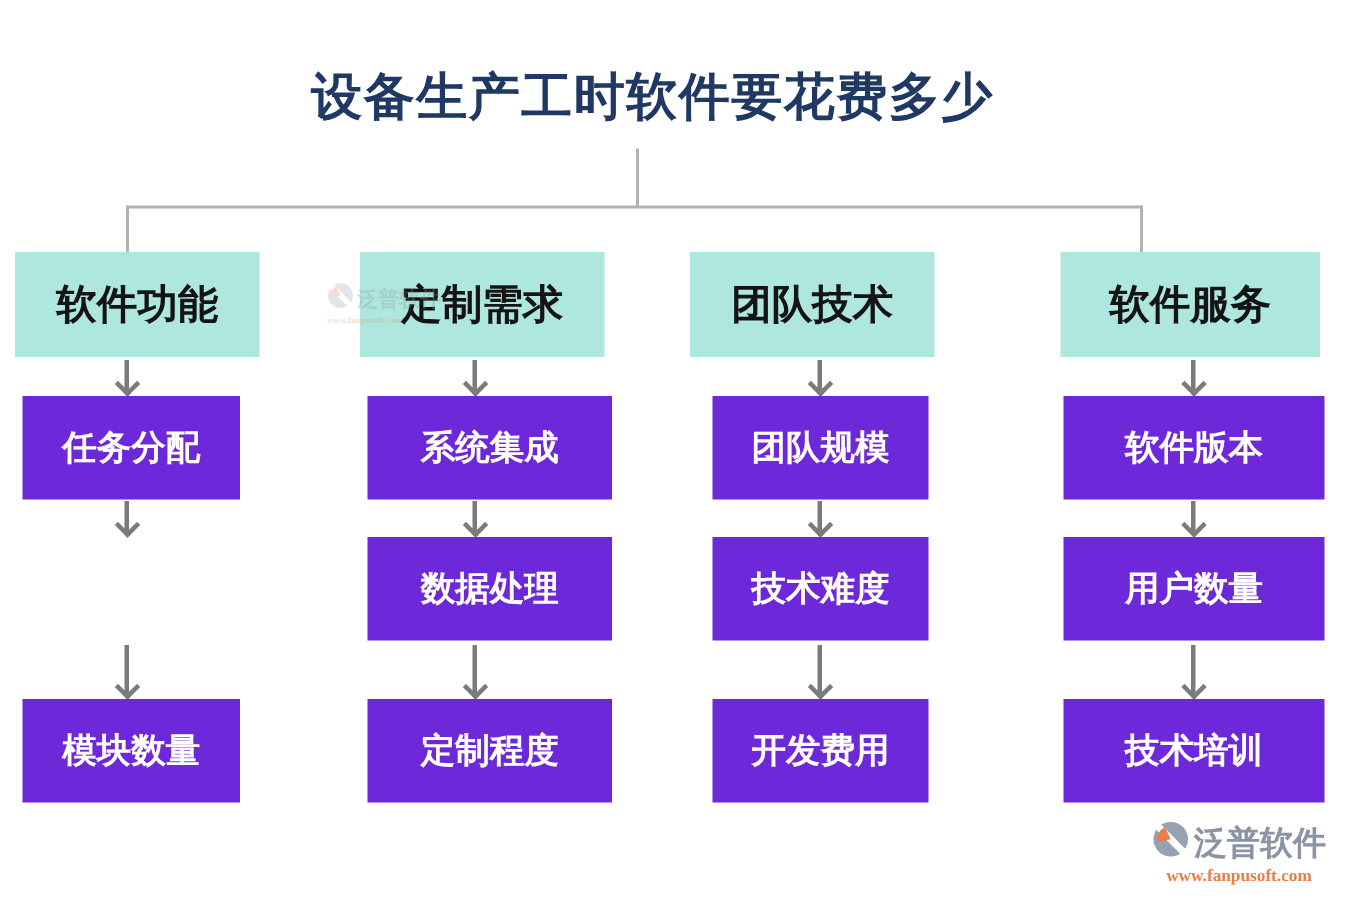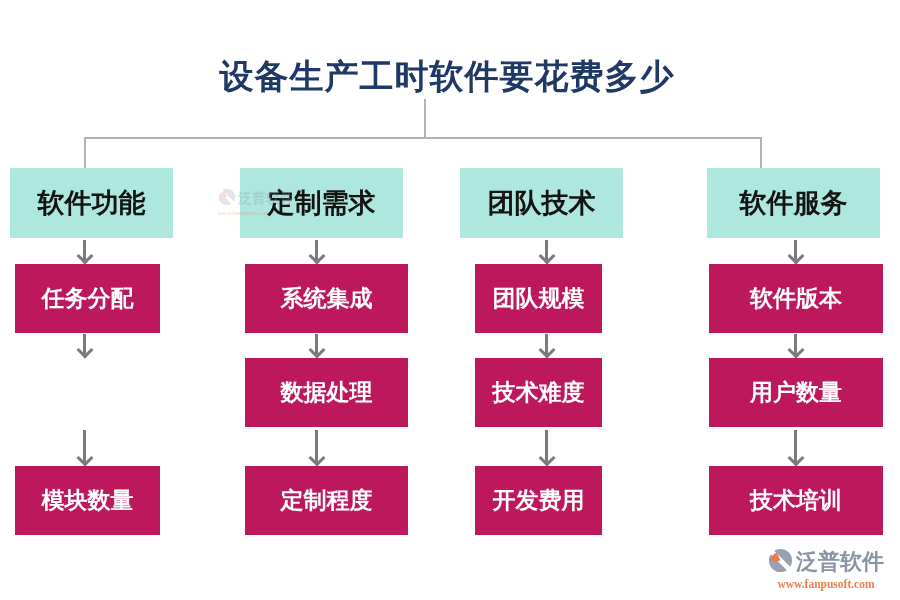--- a/index.html
+++ b/index.html
@@ -1,38 +1,38 @@
 <!DOCTYPE html>
 <html><head>
 <meta charset="utf-8">
 <style>
   html,body{margin:0;padding:0;background:#ffffff;}
   body{font-family:"Liberation Serif", serif;}
   .canvas{position:relative;width:900px;height:600px;background:#ffffff;overflow:hidden;margin:0 auto;}
 
   
-  .title{position:absolute;top:42px;left:0;width:870px;margin:12px;text-align:center;
+  .title{position:absolute;top:42px;left:0;width:870px;margin:0;text-align:center;
          font-size:34px;font-weight:bold;color:#1f3864;letter-spacing:1px;}
 
   
   .line{position:absolute;background:#b3b3b3;}
   .v{width:2px;}
   .h{height:2px;}
   .stem{left:424px;top:99px;height:39px;}
   .hbar{left:84px;top:137px;width:678px;}
   .dropL{left:84px;top:137px;height:32px;}
   .dropR{left:760px;top:137px;height:32px;}
 
   
   .box{position:absolute;display:flex;align-items:center;justify-content:center;
        box-sizing:border-box;}
   .hdr{background:#aee7dd;color:#141414;font-size:27px;font-weight:bold;top:168px;height:70px;}
-  .itm{background:#be185d;color:#ffffff;font-size:23px;font-weight:bold;height:69px;}
+  .itm{background:#6d28d9;color:#ffffff;font-size:23px;font-weight:bold;height:69px;}
   .h0{left:10px;width:163px}.h1{left:240px;width:163px}.h2{left:460px;width:163px}.h3{left:707px;width:173px}
-  .i0{left:15px;width:145px}.i1{left:245px;width:163px}.i2{left:475px;width:127px}.i3{left:709px;width:174px}
+  .i0{left:15px;width:145px}.i1{left:245px;width:163px}.i2{left:475px;width:144px}.i3{left:709px;width:174px}
   .r1{top:264px}.r2{top:358px}.r3{top:466px}
 
   
   .ar{position:absolute;width:3px;background:#7b7b7b;}
   .ar::after{content:"";position:absolute;left:50%;bottom:-2px;width:9px;height:9px;
              border-right:3px solid #7b7b7b;border-bottom:3px solid #7b7b7b;
              transform:translateX(-50%) rotate(45deg);}
   .ax0{left:83px}.ax1{left:315px}.ax2{left:545px}.ax3{left:794px}
   .ay1{top:240px;height:20px}.ay2{top:334px;height:20px}.ay3{top:430px;height:32px}
 

